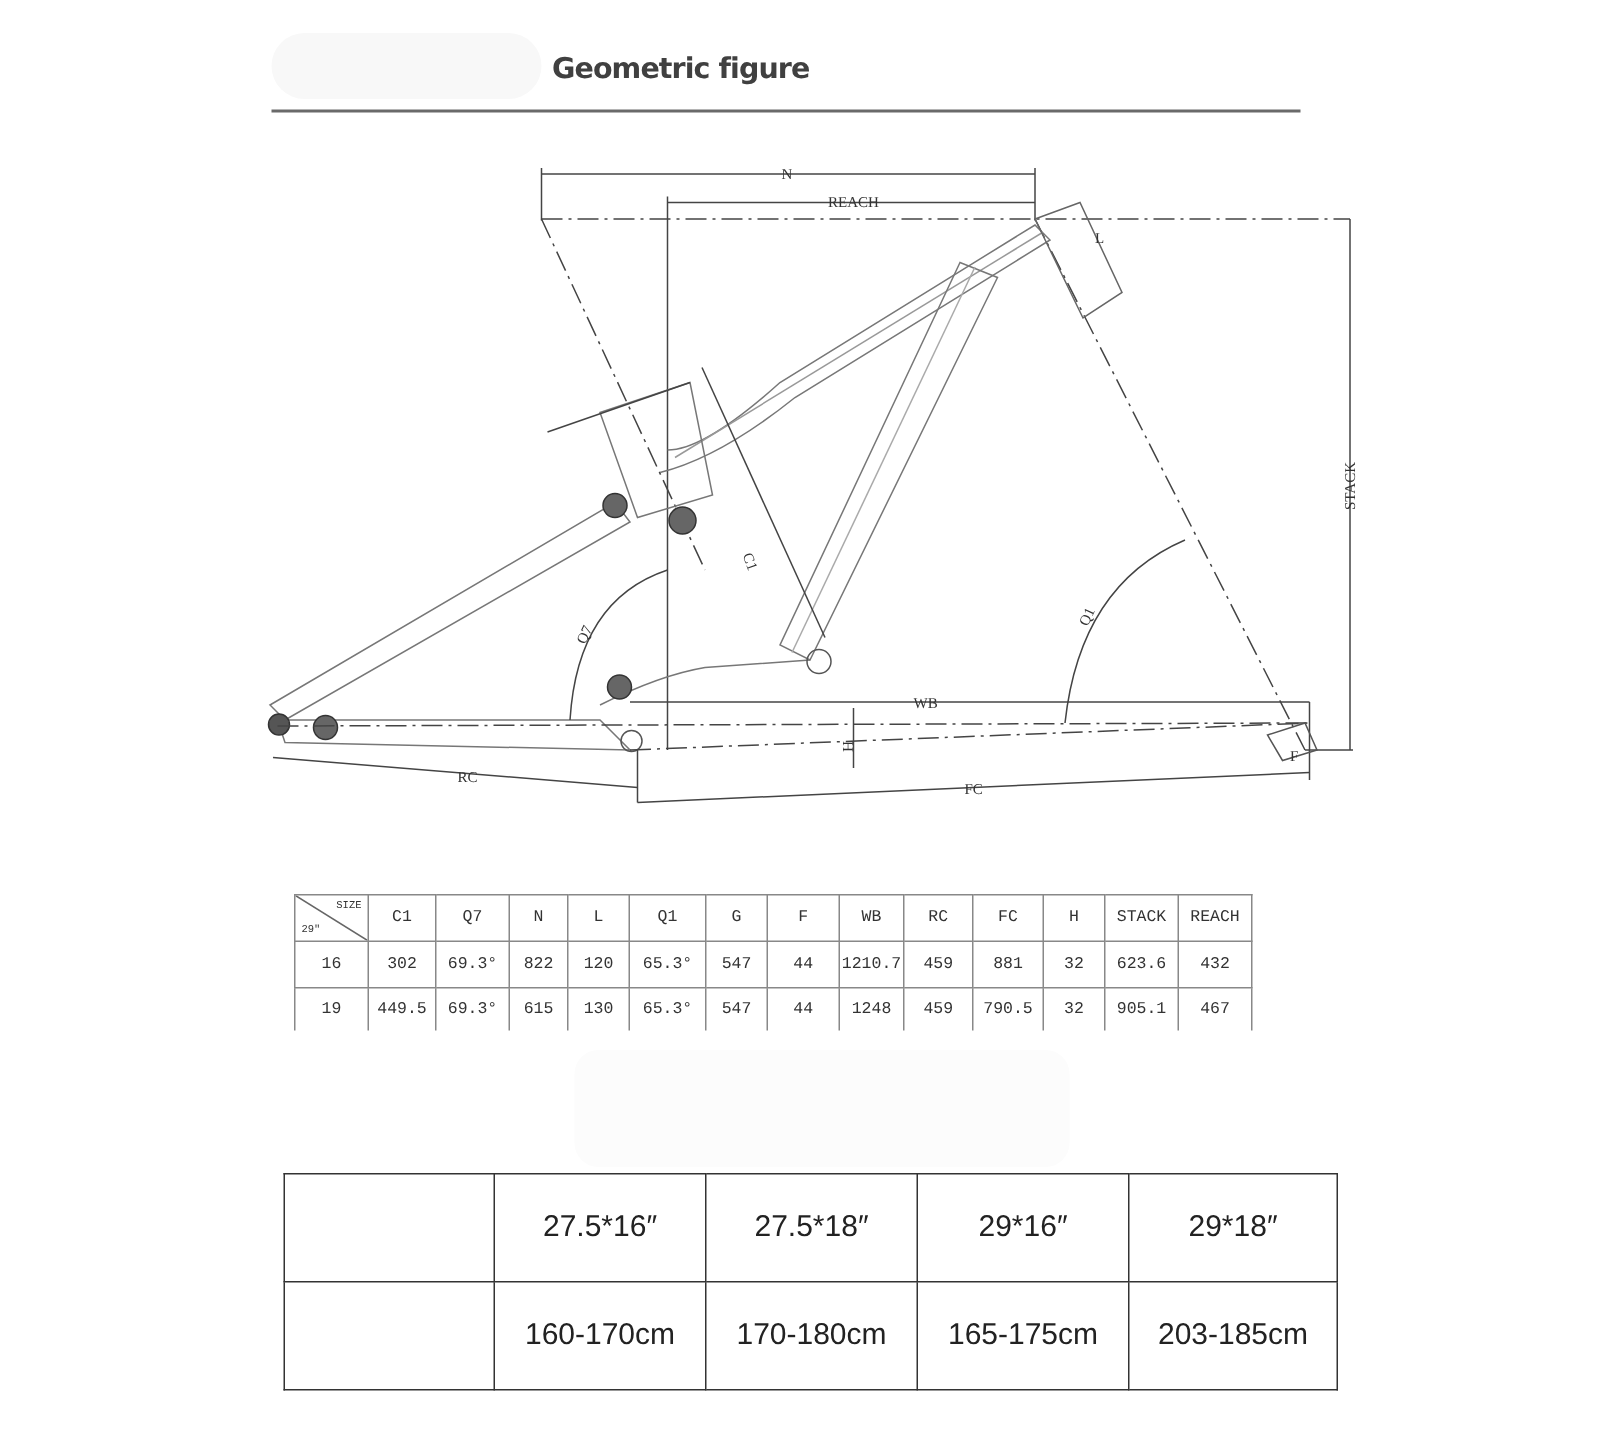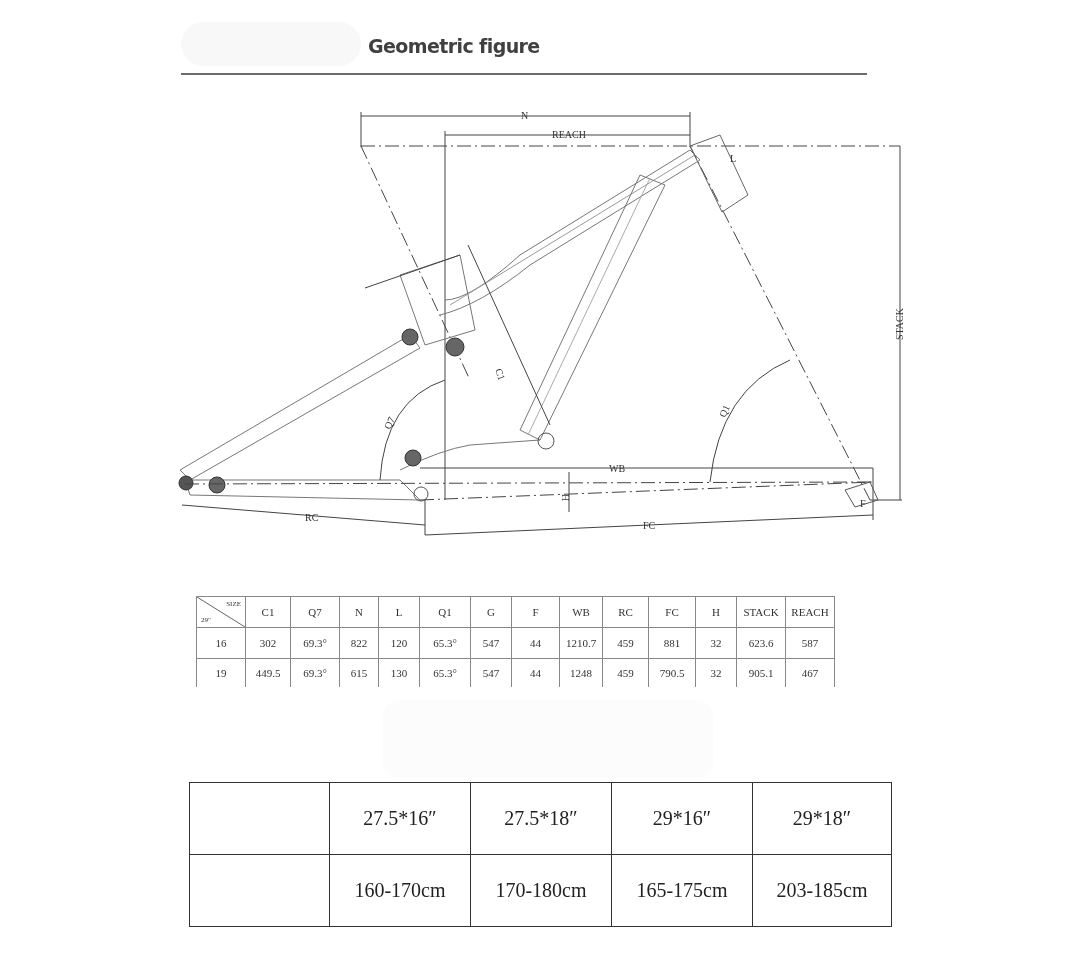--- a/index.html
+++ b/index.html
@@ -3,28 +3,28 @@
   <meta charset="utf-8">
   <style>
     html, body { margin:0; padding:0; background:#ffffff; }
     body { width:1080px; height:960px; position:relative; overflow:hidden; font-family:"Liberation Sans", sans-serif; color:#222; }
     .header { position:absolute; left:181px; top:18px; width:686px; height:56px; }
     .header-blur { position:absolute; left:0; top:4px; width:180px; height:44px; background:#f8f8f8; border-radius:22px; }
     .header-title { position:absolute; left:187px; top:17px; font-family:"DejaVu Sans", sans-serif; font-weight:bold; font-size:19px; color:#404040; letter-spacing:-0.6px; }
     .header-rule { position:absolute; left:0; top:55px; width:686px; height:1.5px; background:#6a6a6a; }
     .diagram { position:absolute; left:160px; top:95px; width:760px; height:450px; }
     .diagram svg text { font-family:"Liberation Serif", serif; font-size:10px; fill:#333; }
-    .geo-table { position:absolute; left:196px; top:596px; border-collapse:collapse; font-family:Liberation Serif, serif; font-size:11px; color:#333; }
+    .geo-table { position:absolute; left:196px; top:596px; border-collapse:collapse; font-family:Liberation Mono, monospace; font-size:11px; color:#333; }
     .geo-table td { border:1px solid #888; text-align:center; padding:0; height:30px; }
     .geo-table tr:last-child td { border-bottom:none; height:28px; }
     .geo-table .corner { position:relative; width:48px; }
     .corner .size-lbl { position:absolute; right:4px; top:3px; font-size:7px; }
     .corner .wheel-lbl { position:absolute; left:4px; bottom:3px; font-size:7px; }
     .blur-box { position:absolute; left:383px; top:700px; width:330px; height:78px; background:#fcfcfc; border-radius:16px; }
-    .size-table { position:absolute; left:189px; top:782px; border-collapse:collapse; font-family:Liberation Serif, serif; color:#222; }
+    .size-table { position:absolute; left:189px; top:782px; border-collapse:collapse; font-family:Liberation Sans, sans-serif; color:#222; }
     .size-table td { border:1.5px solid #333; height:71px; text-align:center; font-size:20px; padding:0; }
     .size-table td.blank { width:139px; }
     .size-table td.col { width:140px; }
     .size-table td.col.wide { width:138px; }
   </style>
 </head>
 <body>
 
 <div class="header">
   <div class="header-blur"></div>
@@ -147,21 +147,21 @@
     <td>822</td>
     <td>120</td>
     <td>65.3°</td>
     <td>547</td>
     <td>44</td>
     <td>1210.7</td>
     <td>459</td>
     <td>881</td>
     <td>32</td>
     <td>623.6</td>
-    <td>587</td>
+    <td>432</td>
   </tr>
   <tr>
     <td>19</td>
     <td>449.5</td>
     <td>69.3°</td>
     <td>615</td>
     <td>130</td>
     <td>65.3°</td>
     <td>547</td>
     <td>44</td>

